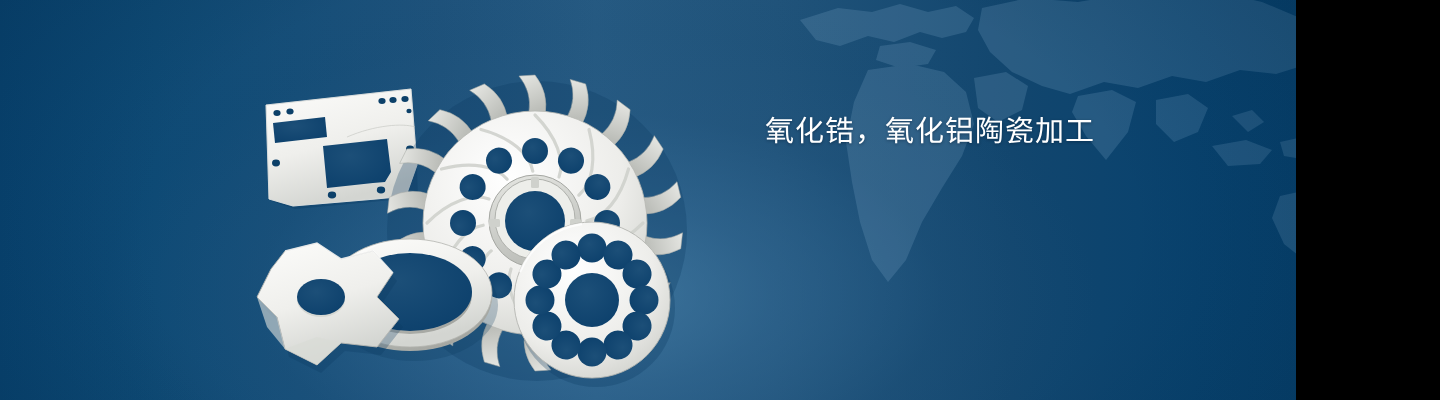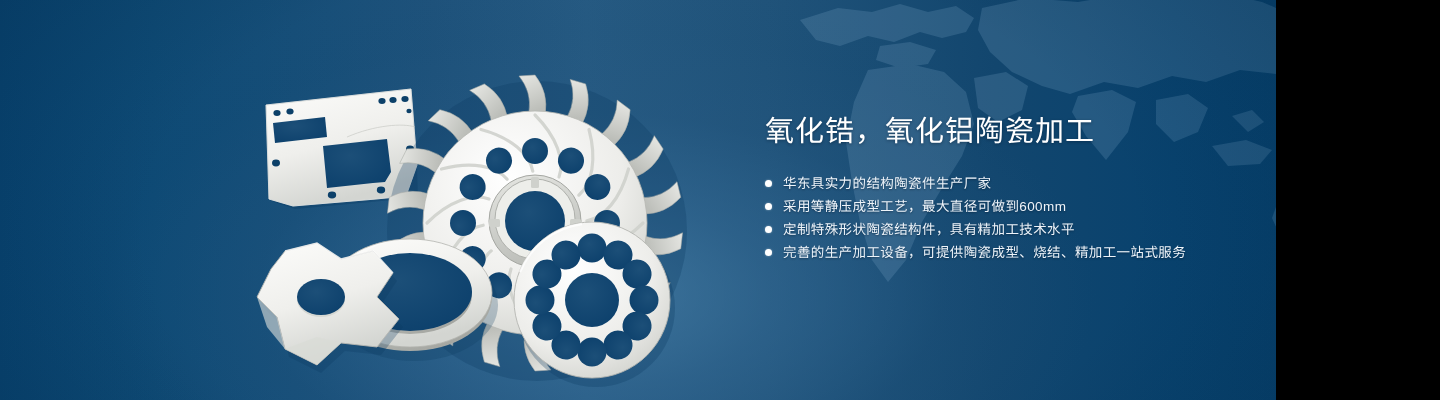--- a/index.html
+++ b/index.html
@@ -11,20 +11,21 @@
   body {
     font-family: "Liberation Sans", "DejaVu Sans", sans-serif;
   }
 
   .banner {
     position: relative;
     width: 1276px;
     height: 400px;
     overflow: hidden;
     background: #064370;
+    padding-left: 20px;
   }
 
   
   .bg-base {
     position: absolute;
     inset: 0;
     background: #064370;
   }
   
   .bg-midband {
@@ -453,33 +454,15 @@
         </g>
 
         <circle cx="0" cy="0" r="27" fill="url(#holeG)"></circle>
       </g>
     </svg>
   </div>
 
   <div class="copy">
     <h1 class="headline">氧化锆，氧化铝陶瓷加工</h1>
 
-    <ul class="bullets">
-      <li class="bullet">
-        <span class="dot"></span>
-        <span class="bullet-text">华东具实力的结构陶瓷件生产厂家</span>
-      </li>
-      <li class="bullet">
-        <span class="dot"></span>
-        <span class="bullet-text">采用等静压成型工艺，最大直径可做到600mm</span>
-      </li>
-      <li class="bullet">
-        <span class="dot"></span>
-        <span class="bullet-text">定制特殊形状陶瓷结构件，具有精加工技术水平</span>
-      </li>
-      <li class="bullet">
-        <span class="dot"></span>
-        <span class="bullet-text">完善的生产加工设备，可提供陶瓷成型、烧结、精加工一站式服务</span>
-      </li>
-    </ul>
   </div>
 
 </div>
 
 </body></html>

